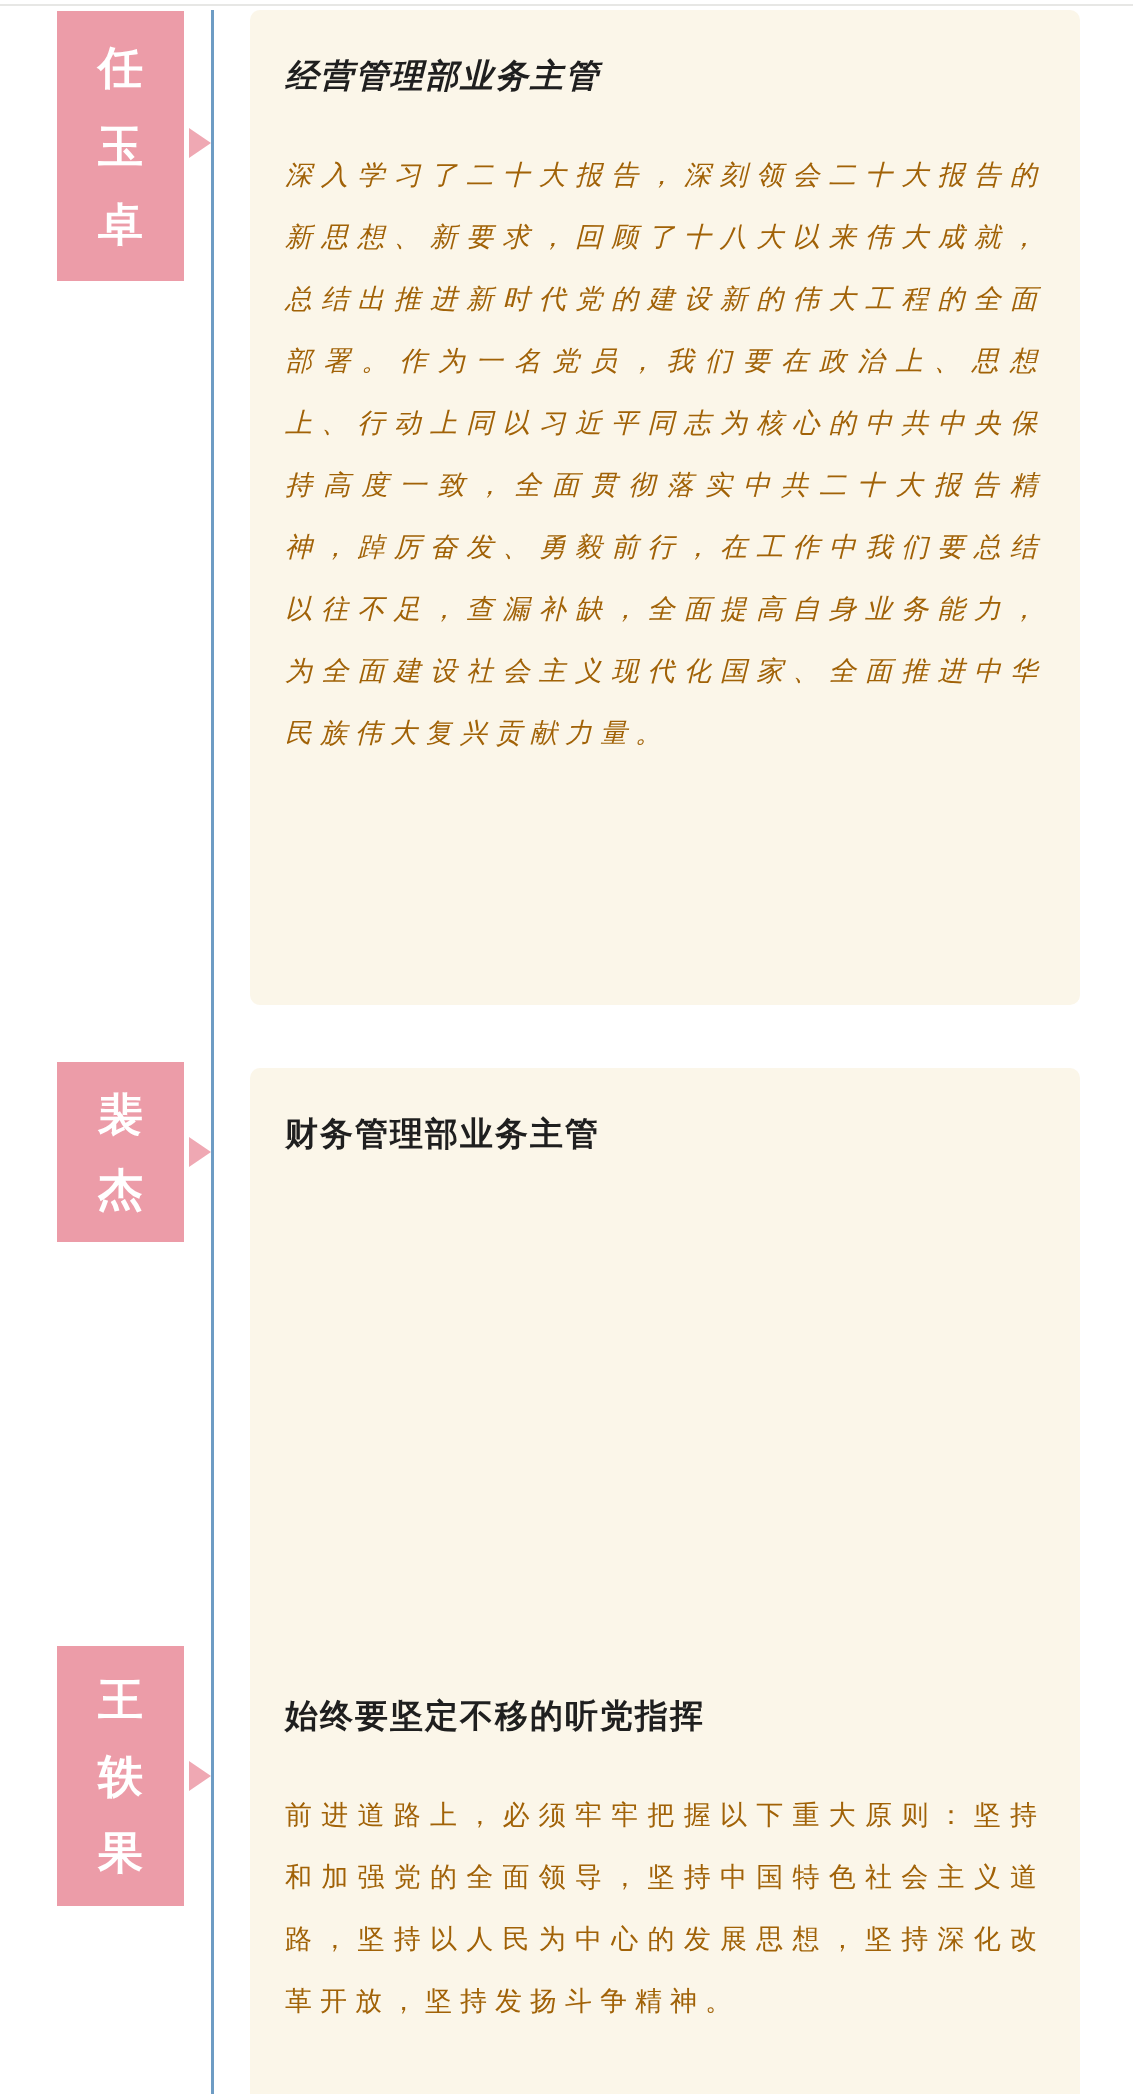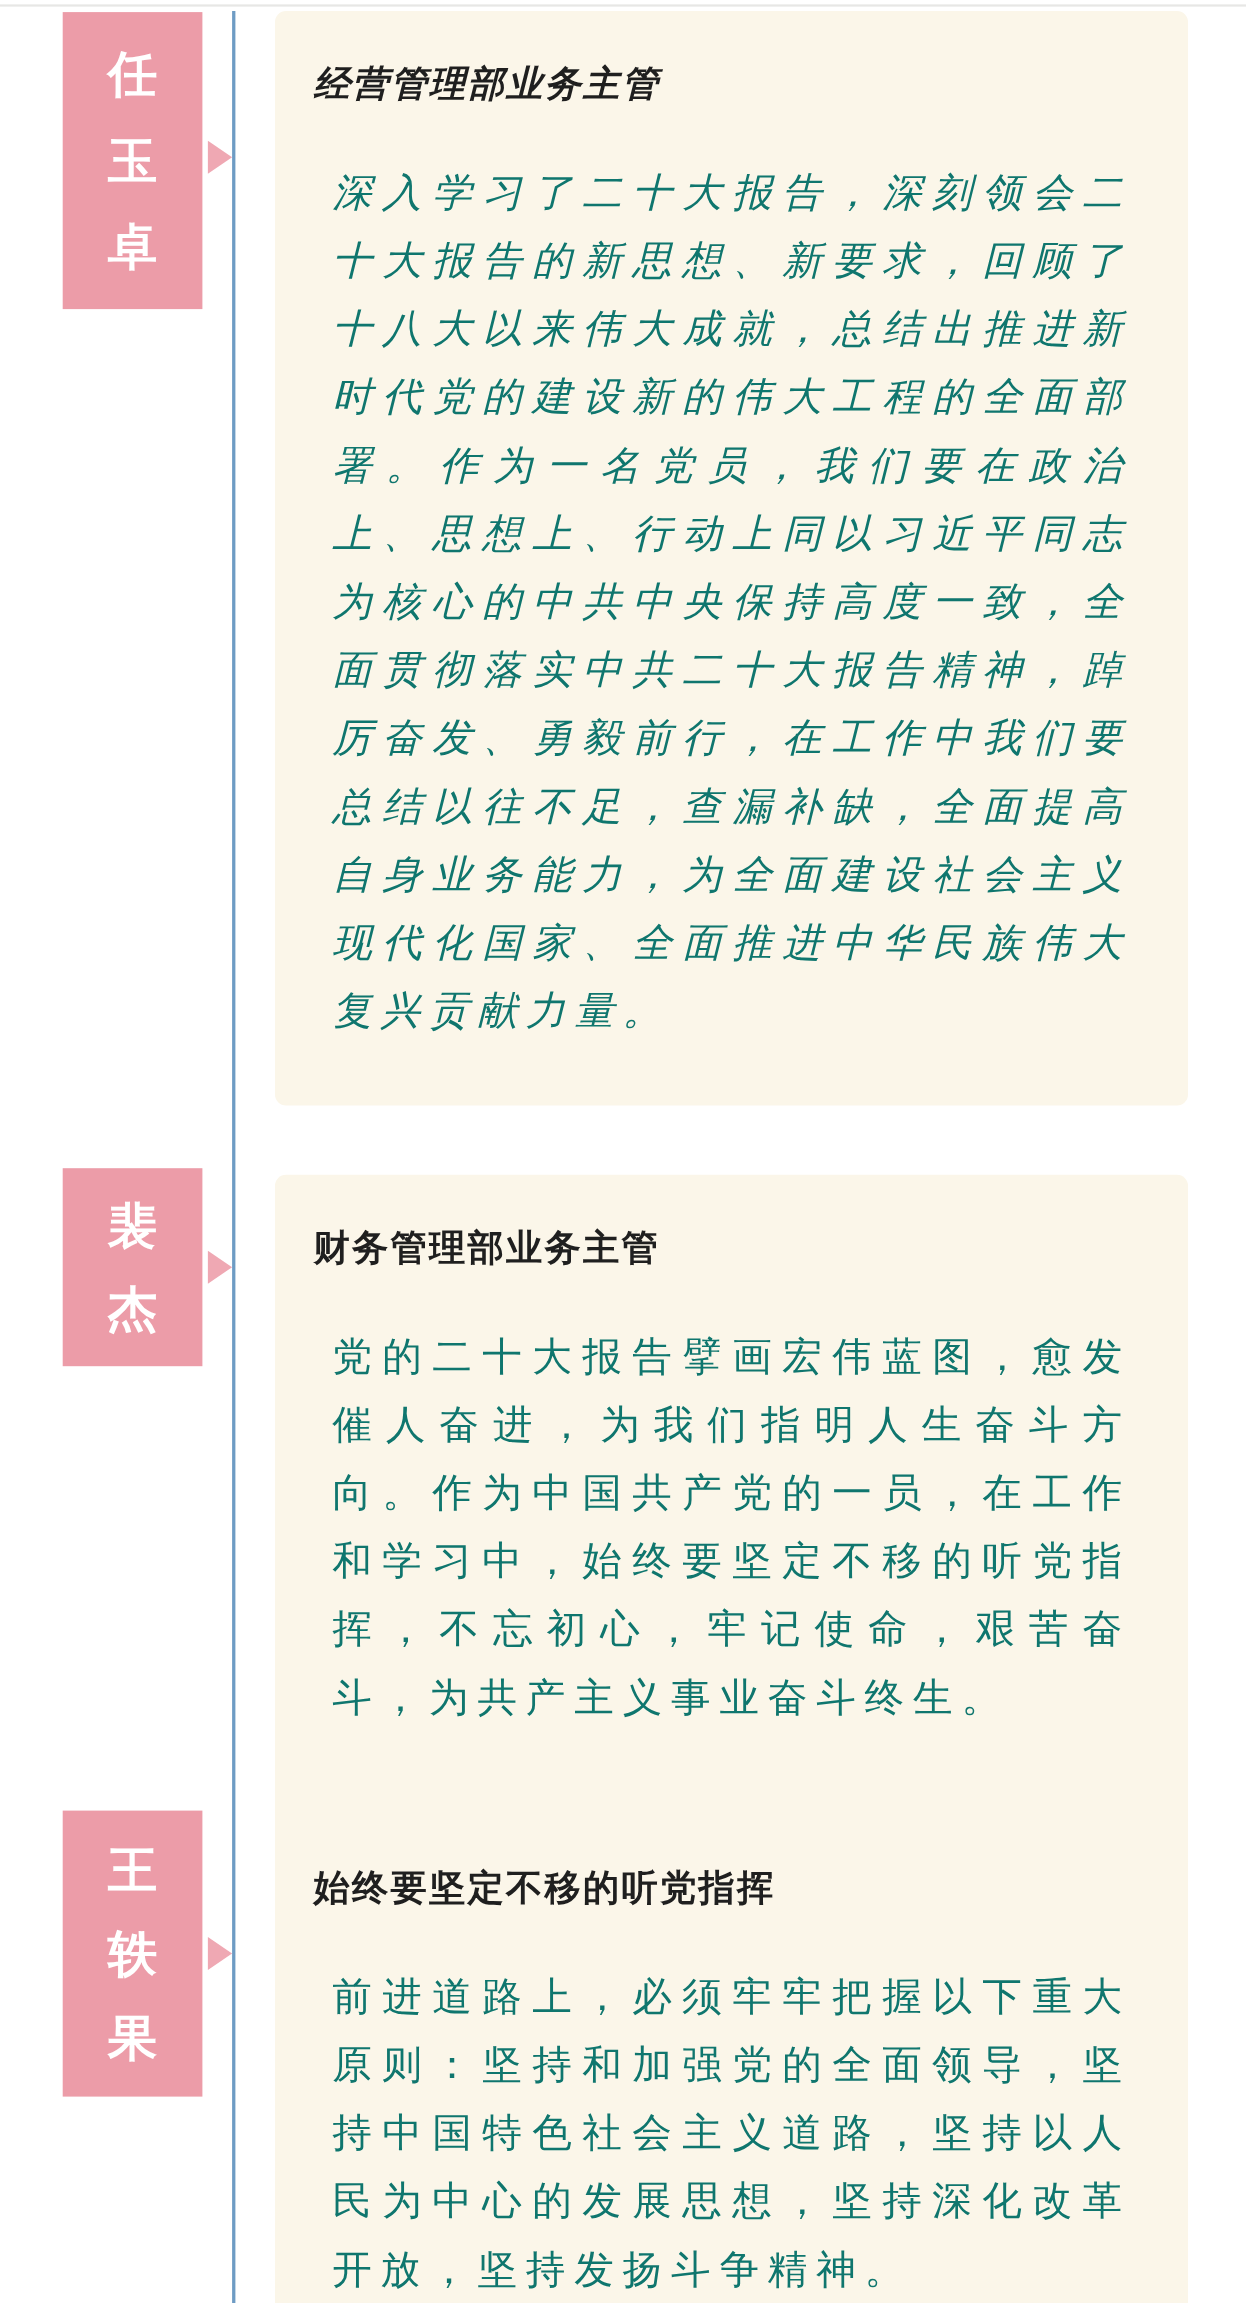--- a/index.html
+++ b/index.html
@@ -34,21 +34,21 @@
   }
   .card.c1{top:10px;height:995px;font-style:italic;}
   .card.c2{top:1068px;height:679px;}
   .card.c3{top:1650px;height:444px;border-bottom-left-radius:0;border-bottom-right-radius:0;}
 
   .card-title{
     margin:0 0 46px 0;font-size:33px;line-height:44px;font-weight:bold;
     color:#1f1f1f;letter-spacing:2px;
   }
   .card-body{
-    margin:17px;font-size:36px;line-height:62px;color:#0f766e;letter-spacing:8px;
+    margin:0;font-size:27px;line-height:62px;color:#a16207;letter-spacing:8px;
     text-align:justify;text-justify:inter-character;
   }
 </style>
 </head>
 <body>
 
 <div class="page">
   <div class="top-hairline"></div>
   <div class="vline"></div>
 
@@ -63,21 +63,20 @@
     <p class="card-body">深入学习了二十大报告，深刻领会二十大报告的新思想、新要求，回顾了十八大以来伟大成就，总结出推进新时代党的建设新的伟大工程的全面部署。作为一名党员，我们要在政治上、思想上、行动上同以习近平同志为核心的中共中央保持高度一致，全面贯彻落实中共二十大报告精神，踔厉奋发、勇毅前行，在工作中我们要总结以往不足，查漏补缺，全面提高自身业务能力，为全面建设社会主义现代化国家、全面推进中华民族伟大复兴贡献力量。</p>
   </div>
 
   <div class="name-box n2">
       <div>裴</div>
       <div>杰</div>
     </div>
   <div class="arrow a2"></div>
   <div class="card c2">
     <p class="card-title">财务管理部业务主管</p>
-    <p class="card-body">党的二十大报告擘画宏伟蓝图，愈发催人奋进，为我们指明人生奋斗方向。作为中国共产党的一员，在工作和学习中，始终要坚定不移的听党指挥，不忘初心，牢记使命，艰苦奋斗，为共产主义事业奋斗终生。</p>
   </div>
 
   <div class="name-box n3">
       <div>王</div>
       <div>轶</div>
       <div>果</div>
     </div>
   <div class="arrow a3"></div>
   <div class="card c3">
     <p class="card-title">始终要坚定不移的听党指挥</p>

